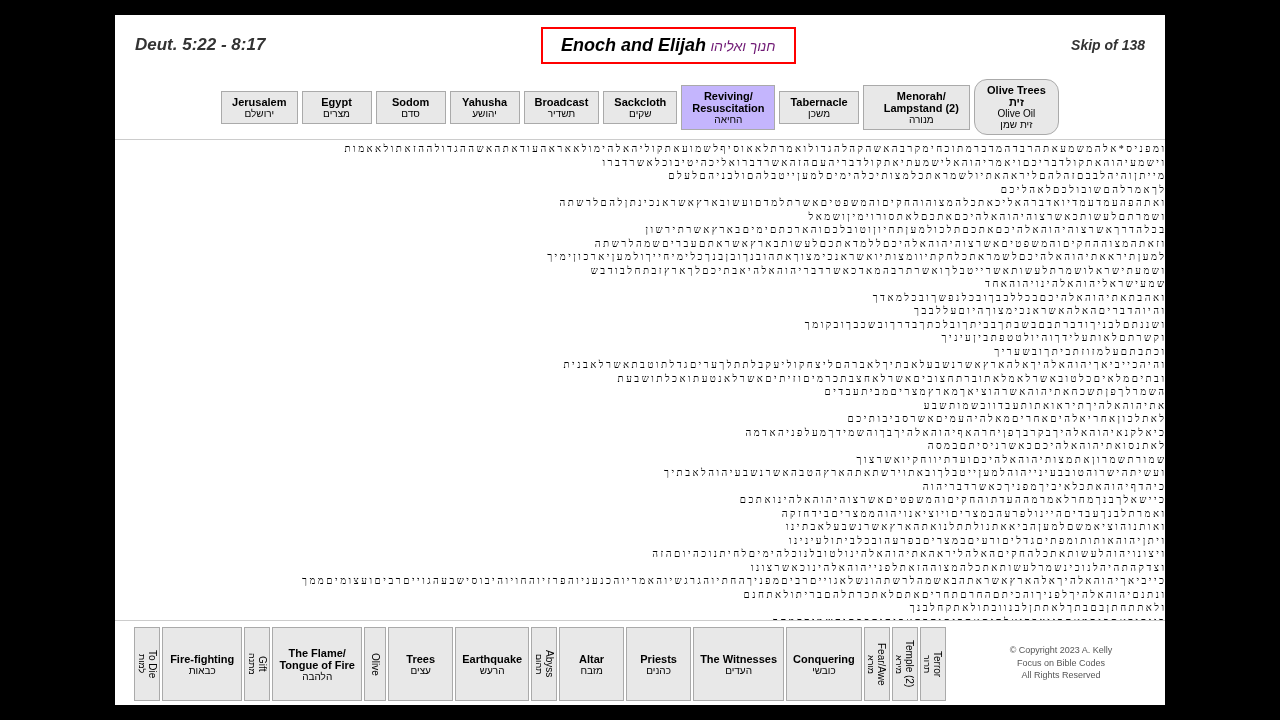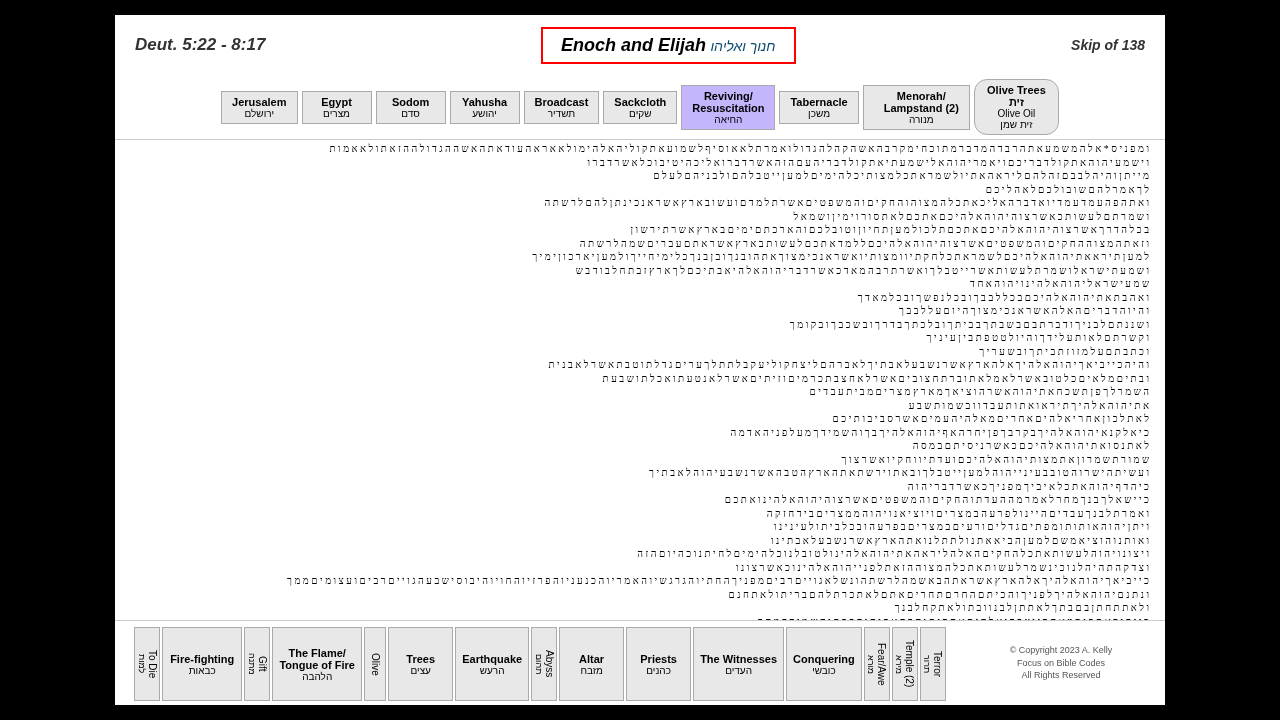--- a/index.html
+++ b/index.html
@@ -40,21 +40,21 @@
       padding: 6px 18px;
       text-align: center;
     }
     #header .title-box .title-en {
       font-size: 18px;
       font-weight: bold;
       color: #000;
     }
     #header .title-box .title-he {
       font-size: 14px;
-      color: #0c4a6e;
+      color: #701a75;
     }
     #header .skip-text {
       font-size: 14px;
       font-weight: bold;
       color: #333;
     }
     
     #top-buttons {
       display: flex;
       flex-wrap: wrap;
@@ -79,21 +79,21 @@
     .top-btn .btn-he {
       font-size: 10px;
       display: block;
     }
     .top-btn.yellow-bg { background: #c4b5fd; }
     
     #text-area {
       flex: 1;
       background: #fff;
       overflow: hidden;
-      padding: 2px 16px;
+      padding: 2px 1px;
       direction: rtl;
       font-size: 10px;
       line-height: 1.35;
       color: #000;
       font-family: 'Times New Roman', serif;
       border-top: 1px solid #ccc;
       border-bottom: 1px solid #ccc;
     }
     #text-area .text-line {
       white-space: nowrap;
@@ -223,22 +223,22 @@
     <div class="text-line">ה ש מ ר ל ך פ ן ת ש כ ח א ת י ה ו ה א ש ר ה ו צ י א ך מ א ר ץ מ צ ר י ם מ ב י ת ע ב ד י ם</div>
     <div class="text-line">א ת י ה ו ה א ל ה י ך ת י ר א ו א ת ו ת ע ב ד ו ו ב ש מ ו ת ש ב ע</div>
     <div class="text-line">ל א ת ל כ ו ן א ח ר י א ל ה י ם א ח ר י ם מ א ל ה י ה ע מ י ם א ש ר ס ב י ב ו ת י כ ם</div>
     <div class="text-line">כ י א ל ק נ א י ה ו ה א ל ה י ך ב ק ר ב ך פ ן י ח ר ה א ף י ה ו ה א ל ה י ך ב ך ו ה ש מ י ד ך מ ע ל פ נ י ה א ד מ ה</div>
     <div class="text-line">ל א ת נ ס ו א ת י ה ו ה א ל ה י כ ם כ א ש ר נ י ס י ת ם ב מ ס ה</div>
     <div class="text-line">ש מ ו ר ת ש מ ר ו ן א ת מ צ ו ת י ה ו ה א ל ה י כ ם ו ע ד ת י ו ו ח ק י ו א ש ר צ ו ך</div>
     <div class="text-line">ו ע ש י ת ה י ש ר ו ה ט ו ב ב ע י נ י י ה ו ה ל מ ע ן י י ט ב ל ך ו ב א ת ו י ר ש ת א ת ה א ר ץ ה ט ב ה א ש ר נ ש ב ע י ה ו ה ל א ב ת י ך</div>
     <div class="text-line">כ י ה ד ף י ה ו ה א ת כ ל א י ב י ך מ פ נ י ך כ א ש ר ד ב ר י ה ו ה</div>
     <div class="text-line">כ י י ש א ל ך ב נ ך מ ח ר ל א מ ר מ ה ה ע ד ת ו ה ח ק י ם ו ה מ ש פ ט י ם א ש ר צ ו ה י ה ו ה א ל ה י נ ו א ת כ ם</div>
     <div class="text-line">ו א מ ר ת ל ב נ ך ע ב ד י ם ה י י נ ו ל פ ר ע ה ב מ צ ר י ם ו י ו צ י א נ ו י ה ו ה מ מ צ ר י ם ב י ד ח ז ק ה</div>
+    <div class="text-line">ו א ו ת נ ו ה ו צ י א מ ש ם ל מ ע ן ה ב י א א ת נ ו ל ת ת ל נ ו א ת ה א ר ץ א ש ר נ ש ב ע ל א ב ת י נ ו</div>
     <div class="text-line">ו י ת ן י ה ו ה א ו ת ו ת ו מ פ ת י ם ג ד ל י ם ו ר ע י ם ב מ צ ר י ם ב פ ר ע ה ו ב כ ל ב י ת ו ל ע י נ י נ ו</div>
-    <div class="text-line">ו א ו ת נ ו ה ו צ י א מ ש ם ל מ ע ן ה ב י א א ת נ ו ל ת ת ל נ ו א ת ה א ר ץ א ש ר נ ש ב ע ל א ב ת י נ ו</div>
     <div class="text-line">ו י צ ו נ ו י ה ו ה ל ע ש ו ת א ת כ ל ה ח ק י ם ה א ל ה ל י ר א ה א ת י ה ו ה א ל ה י נ ו ל ט ו ב ל נ ו כ ל ה י מ י ם ל ח י ת נ ו כ ה י ו ם ה ז ה</div>
     <div class="text-line">ו צ ד ק ה ת ה י ה ל נ ו כ י נ ש מ ר ל ע ש ו ת א ת כ ל ה מ צ ו ה ה ז א ת ל פ נ י י ה ו ה א ל ה י נ ו כ א ש ר צ ו נ ו</div>
     <div class="text-line">כ י י ב י א ך י ה ו ה א ל ה י ך א ל ה א ר ץ א ש ר א ת ה ב א ש מ ה ל ר ש ת ה ו נ ש ל א ג ו י י ם ר ב י ם מ פ נ י ך ה ח ת י ו ה ג ר ג ש י ו ה א מ ר י ו ה כ נ ע נ י ו ה פ ר ז י ו ה ח ו י ו ה י ב ו ס י ש ב ע ה ג ו י י ם ר ב י ם ו ע צ ו מ י ם מ מ ך</div>
     <div class="text-line">ו נ ת נ ם י ה ו ה א ל ה י ך ל פ נ י ך ו ה כ י ת ם ה ח ר ם ת ח ר י ם א ת ם ל א ת כ ר ת ל ה ם ב ר י ת ו ל א ת ח נ ם</div>
     <div class="text-line">ו ל א ת ת ח ת ן ב ם ב ת ך ל א ת ת ן ל ב נ ו ו ב ת ו ל א ת ק ח ל ב נ ך</div>
     <div class="text-line">כ י י ס י ר א ת ב נ ך מ א ח ר י ו ע ב ד ו א ל ה י ם א ח ר י ם ו ח ר ה א ף י ה ו ה ב כ ם ו ה ש מ י ד ך מ ה ר</div>
 
   </div>
 
   <div style="display:flex; align-items:stretch; padding: 2px 4px;">

